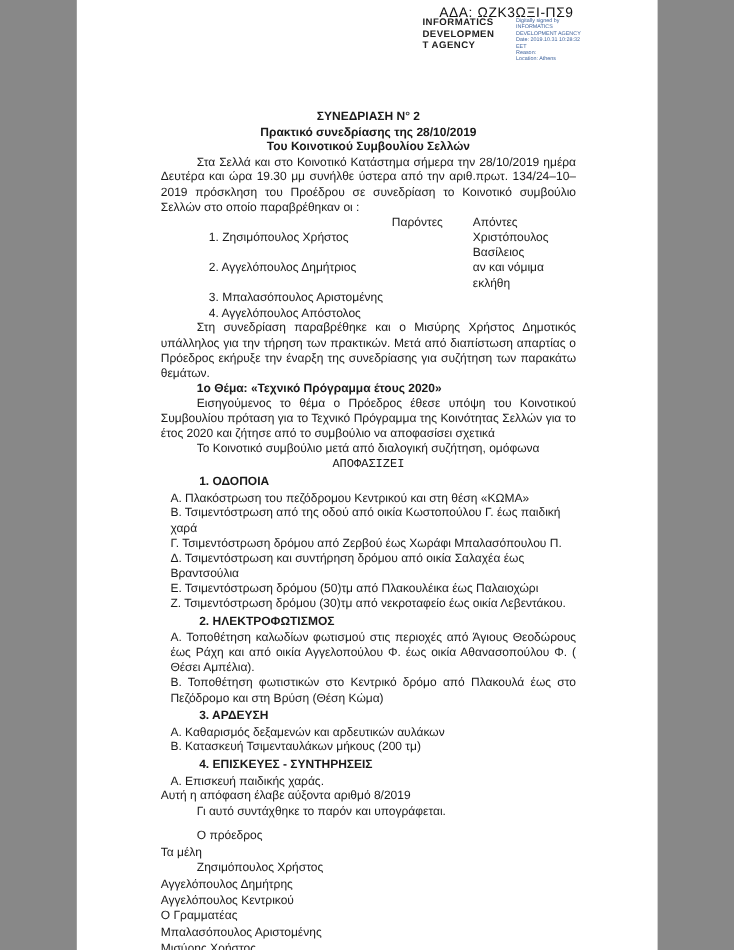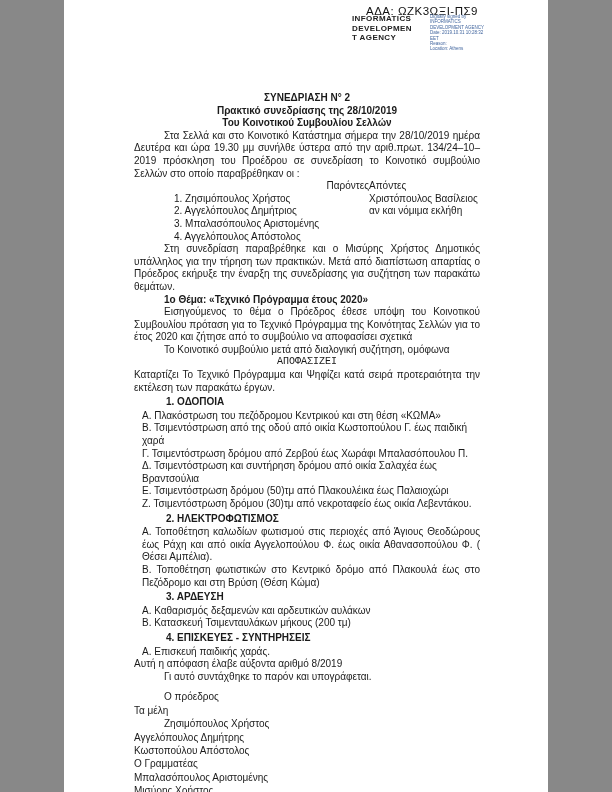--- a/index.html
+++ b/index.html
@@ -25,21 +25,21 @@
   .p  { text-align:justify; text-indent:30px; }
   .pj { text-align:justify; }
   .pn { }
   .pi { text-indent:30px; }
   .j  { text-align:justify; }
   .ind  { padding-left:32px; }
   .ind.b { margin:2px 0 1px; }
   .item { padding-left:8px; }
   .cols { display:flex; }
   .cols .cl { width:235px; padding-left:40px; box-sizing:border-box; }
-  .cols .cr { flex:1; }
+  .cols .cr { flex:1;margin-left:25px; }
   .cols.head .cl { padding-left:30px; font-weight:normal;text-align:right; }
   
   .sigs { margin-top:7px; }
   .sig-row { display:flex; font-size:10px; line-height:13.4px;flex-direction:column; }
   .sc1 { width:160px; padding-left:30px; box-sizing:border-box; }
   .sc2 { width:165px; box-sizing:border-box; }
   .sc3 { flex:1; }
 </style>
 </head>
 <body>
@@ -89,21 +89,20 @@
         </div>
         <div class="ln cols">
           <span class="cl">4.  Αγγελόπουλος Απόστολος</span>
           <span class="cr"></span>
         </div>
         <div class="ln p">Στη συνεδρίαση παραβρέθηκε και ο Μισύρης Χρήστος Δημοτικός υπάλληλος για την τήρηση των πρακτικών. Μετά από διαπίστωση απαρτίας ο Πρόεδρος εκήρυξε την έναρξη της συνεδρίασης για συζήτηση των παρακάτω θεμάτων.</div>
         <div class="ln pi b">1ο Θέμα: «Τεχνικό Πρόγραμμα έτους 2020»</div>
         <div class="ln p">Εισηγούμενος το θέμα ο Πρόεδρος έθεσε υπόψη του Κοινοτικού Συμβουλίου πρόταση για το Τεχνικό Πρόγραμμα της Κοινότητας Σελλών για το έτος 2020 και ζήτησε από το συμβούλιο να αποφασίσει σχετικά</div>
         <div class="ln pi">Το Κοινοτικό συμβούλιο μετά από διαλογική συζήτηση, ομόφωνα</div>
         <div class="ln c">ΑΠΟΦΑΣΙΖΕΙ</div>
-        <div class="ln pj">Καταρτίζει Το Τεχνικό Πρόγραμμα και Ψηφίζει κατά σειρά προτεραιότητα την εκτέλεση των παρακάτω έργων.</div>
         <div class="ln ind b">1. ΟΔΟΠΟΙΑ</div>
         <div class="ln item">Α. Πλακόστρωση του πεζόδρομου Κεντρικού και στη θέση «ΚΩΜΑ»</div>
         <div class="ln item">Β. Τσιμεντόστρωση από της οδού από οικία Κωστοπούλου Γ. έως παιδική χαρά</div>
         <div class="ln item">Γ. Τσιμεντόστρωση δρόμου από Ζερβού έως Χωράφι Μπαλασόπουλου Π.</div>
         <div class="ln item">Δ. Τσιμεντόστρωση και συντήρηση δρόμου από οικία Σαλαχέα έως Βραντσούλια</div>
         <div class="ln item">Ε. Τσιμεντόστρωση δρόμου (50)τμ από Πλακουλέικα έως Παλαιοχώρι</div>
         <div class="ln item">Ζ. Τσιμεντόστρωση δρόμου (30)τμ από νεκροταφείο έως οικία Λεβεντάκου.</div>
         <div class="ln ind b">2. ΗΛΕΚΤΡΟΦΩΤΙΣΜΟΣ</div>
         <div class="ln item j">Α. Τοποθέτηση καλωδίων φωτισμού στις περιοχές από Άγιους Θεοδώρους έως Ράχη και από οικία Αγγελοπούλου Φ. έως οικία Αθανασοπούλου Φ. ( Θέσει Αμπέλια).</div>
         <div class="ln item j">Β. Τοποθέτηση φωτιστικών στο Κεντρικό δρόμο από Πλακουλά έως στο Πεζόδρομο και στη Βρύση (Θέση Κώμα)</div>
@@ -122,21 +121,21 @@
           <span class="sc3">Τα μέλη</span>
         </div>
         <div class="sig-row">
           <span class="sc1">Ζησιμόπουλος Χρήστος</span>
           <span class="sc2"></span>
           <span class="sc3">Αγγελόπουλος Δημήτρης</span>
         </div>
         <div class="sig-row">
           <span class="sc1"></span>
           <span class="sc2"></span>
-          <span class="sc3">Κωστοπούλου Απόστολος</span>
+          <span class="sc3">Αγγελόπουλος Κεντρικού</span>
         </div>
         <div class="sig-row">
           <span class="sc1"></span>
           <span class="sc2">Ο Γραμματέας</span>
           <span class="sc3">Μπαλασόπουλος Αριστομένης</span>
         </div>
         <div class="sig-row">
           <span class="sc1"></span>
           <span class="sc2">Μισύρης Χρήστος</span>
           <span class="sc3"></span>

